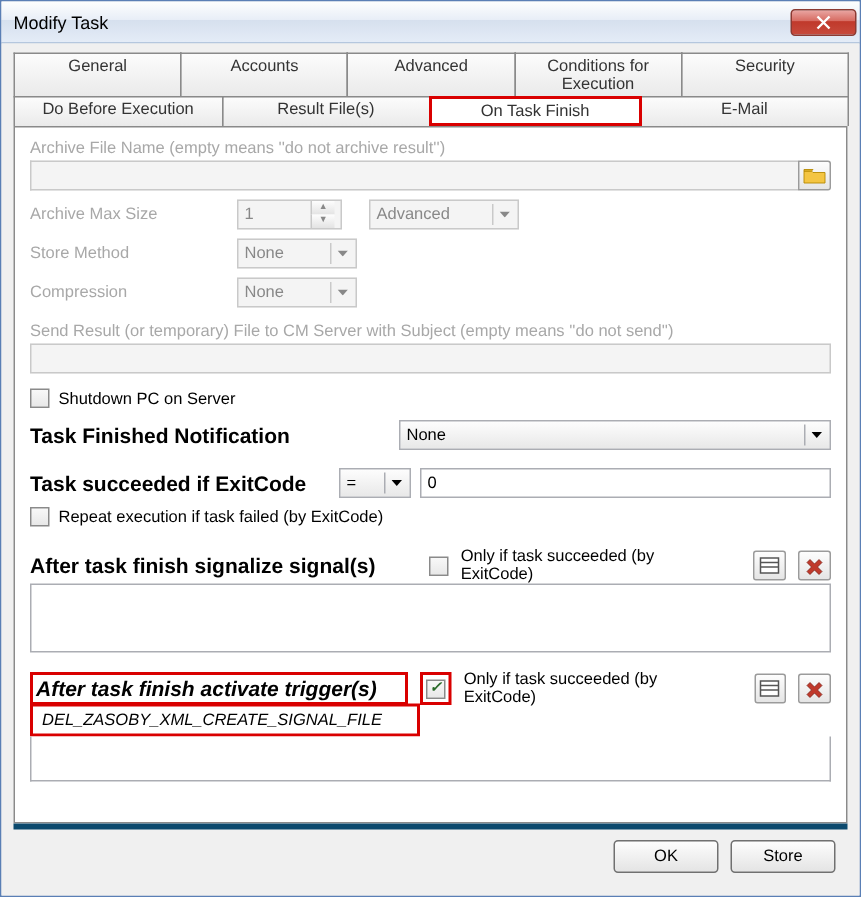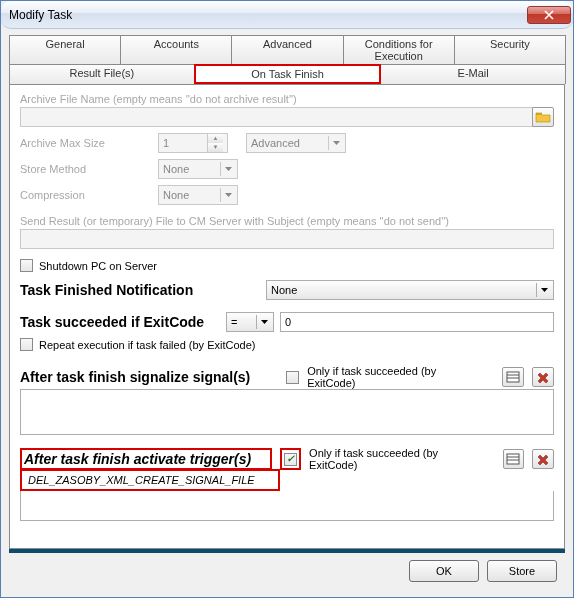--- a/index.html
+++ b/index.html
@@ -1,18 +1,18 @@
 <!DOCTYPE html>
 <html><head>
 <meta charset="utf-8">
 <style>
 * { box-sizing: border-box; margin: 0; padding: 0; }
 body { font-family: "Segoe UI", Tahoma, sans-serif; font-size: 11px; background: #fff; width: 574px; height: 598px; overflow: hidden; }
 .window { width: 574px; height: 598px; border: 1px solid #5a7fb5; background: #f0f0f0; display: flex; flex-direction: column; }
-.titlebar { height: 28px; background: linear-gradient(to bottom, #fdfefe 0%, #e8eef7 45%, #d6e0ee 46%, #e4ecf7 100%); display: flex; align-items: center; padding: 0 2px 0 8px; border-bottom: 1px solid #b5c7de; border-radius: 10px; }
+.titlebar { height: 28px; background: linear-gradient(to bottom, #fdfefe 0%, #e8eef7 45%, #d6e0ee 46%, #e4ecf7 100%); display: flex; align-items: center; padding: 0 2px 0 8px; border-bottom: 1px solid #b5c7de; }
 .titlebar-text { flex: 1; color: #000; font-size: 12px; }
 .close-btn { width: 44px; height: 18px; background: linear-gradient(to bottom, #e9a5a1 0%, #d6695f 45%, #c0392b 46%, #c74a3c 100%); border: 1px solid #8b3a32; border-radius: 3px; display: flex; align-items: center; justify-content: center; color: #fff; font-weight: bold; font-size: 11px; cursor: pointer; }
 .close-btn svg { width: 10px; height: 10px; }
 .content { flex: 1; padding: 6px 8px 8px 8px; display: flex; flex-direction: column; background: #f0f0f0; }
 .tabrow { display: flex; }
 .tabrow .tab { flex: 1; text-align: center; padding: 2px 4px; background: linear-gradient(to bottom, #fcfcfc, #eaeaea); border: 1px solid #8a8a8a; border-bottom: none; font-size: 11px; color: #333; cursor: pointer; margin-right: -1px; }
 .tabrow .tab.active { background: #fff; border-bottom: 1px solid #fff; position: relative; z-index: 2; }
 .tabrow.second .tab { border-top: 1px solid #8a8a8a; }
 .highlight-tab { border: 2px solid #d90000 !important; }
 .panel { flex: 1; background: #fff; border: 1px solid #8a8a8a; padding: 8px 10px 10px 10px; display: flex; flex-direction: column; gap: 6px; overflow: hidden; }
@@ -64,20 +64,21 @@
   <div class="content">
 
     <div class="tabrow">
       <div class="tab">General</div>
       <div class="tab">Accounts</div>
       <div class="tab">Advanced</div>
       <div class="tab">Conditions for Execution</div>
       <div class="tab">Security</div>
     </div>
     <div class="tabrow second">
+      <div class="tab">Do Before Execution</div>
       <div class="tab">Result File(s)</div>
       <div class="tab active highlight-tab">On Task Finish</div>
       <div class="tab">E-Mail</div>
     </div>
 
     <div class="panel">
 
       <div class="field-wrap">
         <div class="label-disabled">Archive File Name (empty means ''do not archive result'')</div>
         <div class="input-with-btn">

